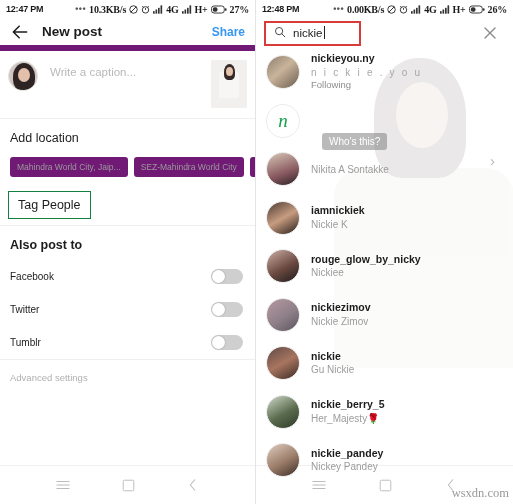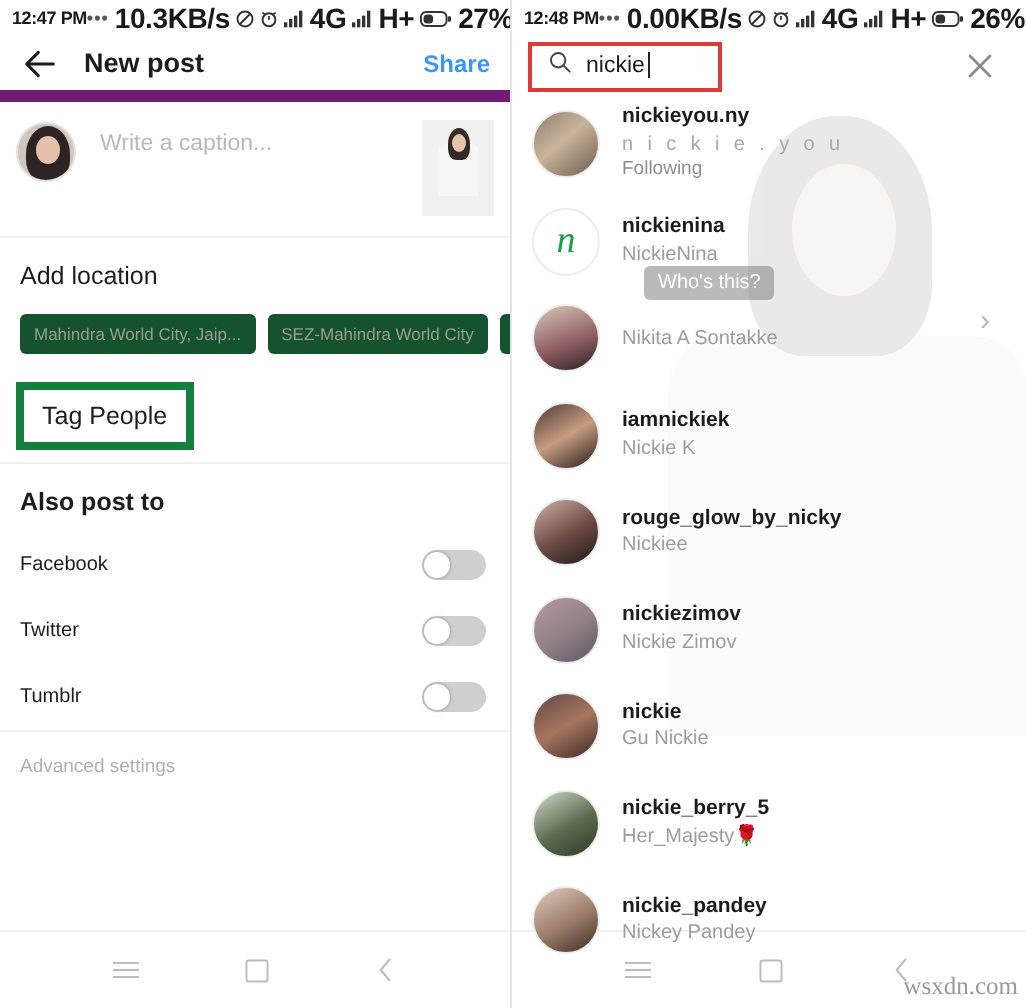--- a/index.html
+++ b/index.html
@@ -19,21 +19,21 @@
     height: 18px; display: flex; align-items: center;
     padding: 0 6px; background: #ffffff;
     font-size: 9px; color: #1a1a1a; font-weight: bold;
     letter-spacing: -0.2px;
   }
   .sb-time { flex: 0 0 auto; }
   .sb-right { margin-left: auto; display: flex; align-items: center; gap: 3px; }
   .sb-dots { letter-spacing: 0.5px; color:#555; font-size:9px; }
   .sb-ico { display: inline-block; }
   svg.sb-svg { display:block; }
-  .sb-txt { font-size: 14px; font-weight: bold; }
+  .sb-txt { font-size: 10px; font-weight: bold; font-family: Liberation Serif, serif; }
 
   
   .appbar {
     height: 33px; display: flex; align-items: center;
     padding: 0 10px; background: #fff; border-bottom: 6px solid #701a75;
   }
   .appbar .back { width: 20px; height: 20px; margin-right: 12px; cursor: pointer; }
   .appbar-title { font-size: 13.5px; color: #1c1c1c; font-weight: bold; }
   .appbar .share {
     margin-left: auto; font-size: 12px; color: #3897f0; font-weight: bold; cursor: pointer;
@@ -73,27 +73,27 @@
   
   .row-label {
     padding: 12px 10px; font-size: 12.5px; color: #1c1c1c;
   }
   .divider { height: 1px; background: #efefef; }
 
   .chips {
     display: flex; gap: 6px; padding: 0 10px 10px 10px; overflow: hidden;
   }
   .chip {
-    background: #14532d; color: #9a9a9a; font-size: 8.5px;
+    background: #701a75; color: #9a9a9a; font-size: 8.5px;
     padding: 5px 7px; border-radius: 3px; white-space: nowrap; flex: 0 0 auto;
   }
 
   .tag-wrap { padding: 4px 8px 6px 8px; }
   .tag-people {
-    display: inline-block; border: 4px solid #15803d;
+    display: inline-block; border: 1px solid #15803d;
     padding: 6px 9px; font-size: 12.5px; color: #1c1c1c;
   }
 
   .section-title { padding: 12px 10px 8px 10px; font-size: 12.5px; color: #1c1c1c; font-weight: bold; }
 
   .toggle-row {
     display: flex; align-items: center; padding: 9px 12px 9px 10px;
   }
   .toggle-row .tl { font-size: 10px; color: #1c1c1c; }
   .switch {
@@ -394,24 +394,20 @@
         <span class="r-avatar" style="background:linear-gradient(140deg,#8e7f6f,#c9b49b 45%,#6b5c4e)"></span>
         <span class="r-text">
           <span class="r-user">nickieyou.ny</span>
           <span class="r-name spaced">n i c k i e . y o u</span>
           <span class="r-sub">Following</span>
         </span>
       </div>
 
       <div class="result">
         <span class="r-avatar" style="background:#ffffff;display:flex;align-items:center;justify-content:center;color:#17a04a;font-family:'Liberation Serif',serif;font-style:italic;font-size:19px;">n</span>
-        <span class="r-text">
-          <span class="r-user">nickienina</span>
-          <span class="r-name">NickieNina</span>
-        </span>
       </div>
 
       <div class="result">
         <span class="r-avatar" style="background:linear-gradient(160deg,#d8c7b7,#8a5a60 60%,#2b2226)"></span>
         <span class="r-text">
           <span class="r-name">Nikita A Sontakke</span>
         </span>
       </div>
 
       <div class="result">

